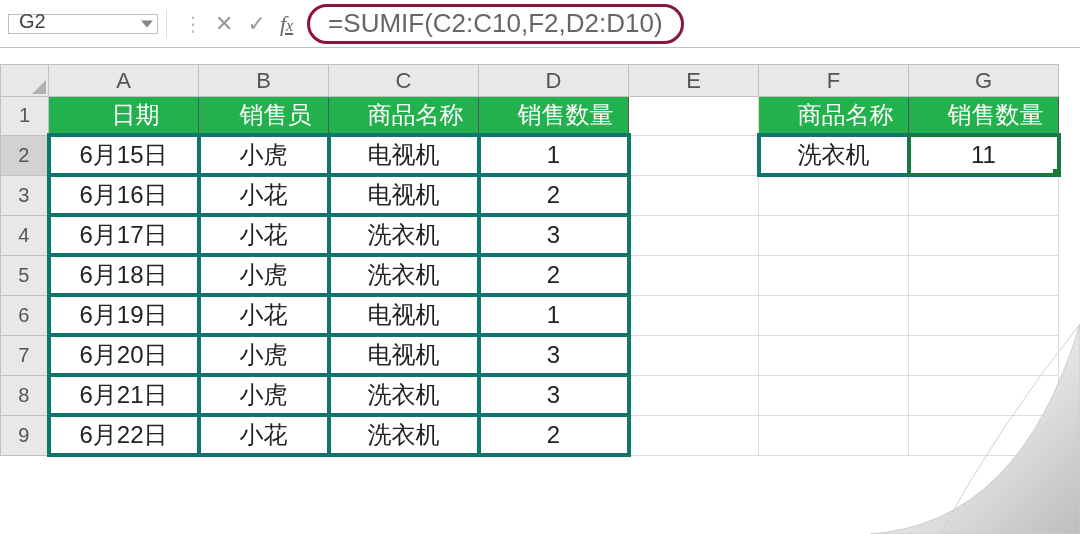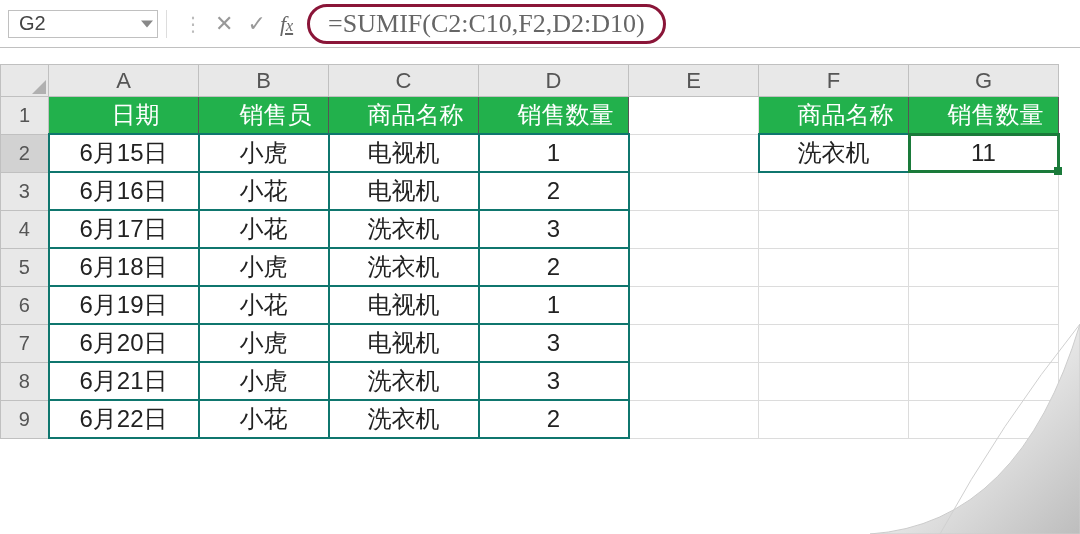--- a/index.html
+++ b/index.html
@@ -21,25 +21,25 @@
     .formula-bar {
       display: flex;
       align-items: center;
       height: 48px;
       border-bottom: 1px solid #c0c0c0;
       background: #fff;
       position: relative;
     }
     .name-box {
       width: 150px;
-      height: 28px;
+      height: 20px;
       border: 1px solid #c0c0c0;
       background: #fff;
       display: flex;
-      align-items: center;
+      align-items: flex-end;
       padding: 0 10px;
       font-size: 20px;
       color: #444;
       margin-left: 8px;
       position: relative;
     }
     .name-box .dropdown-arrow {
       position: absolute;
       right: 4px;
       top: 50%;
@@ -66,21 +66,20 @@
     .formula-highlight {
       border: 3px solid #8a1538;
       border-radius: 20px;
       padding: 4px 18px;
       margin-left: 14px;
       font-size: 26px;
       color: #666;
       display: flex;
       align-items: center;
       height: 40px;
-      font-family: Liberation Serif, serif;
     }
     
     .grid-wrap {
       position: relative;
       margin-top: 16px;
     }
     table.sheet {
       border-collapse: collapse;
       table-layout: fixed;
     }
@@ -119,21 +118,21 @@
     }
     td.blank { border: 1px solid #dcdcdc; }
     .green-header td.cell, td.cell.green-header {
       background: #22b14c;
       color: #fff;
       border: 1px solid #555;
       font-size: 24px;
       padding-left: 28px;
     }
     .data td.cell.databox {
-      border: 2px solid #0f766e;
+      border: 4px solid #0f766e;
     }
     .col-A { width: 150px; }
     .col-B { width: 130px; }
     .col-C { width: 150px; }
     .col-D { width: 150px; }
     .col-E { width: 130px; }
     .col-F { width: 150px; }
     .col-G { width: 150px; }
     .row-active-num { background: #d2d2d2; }
     .selected-cell {

